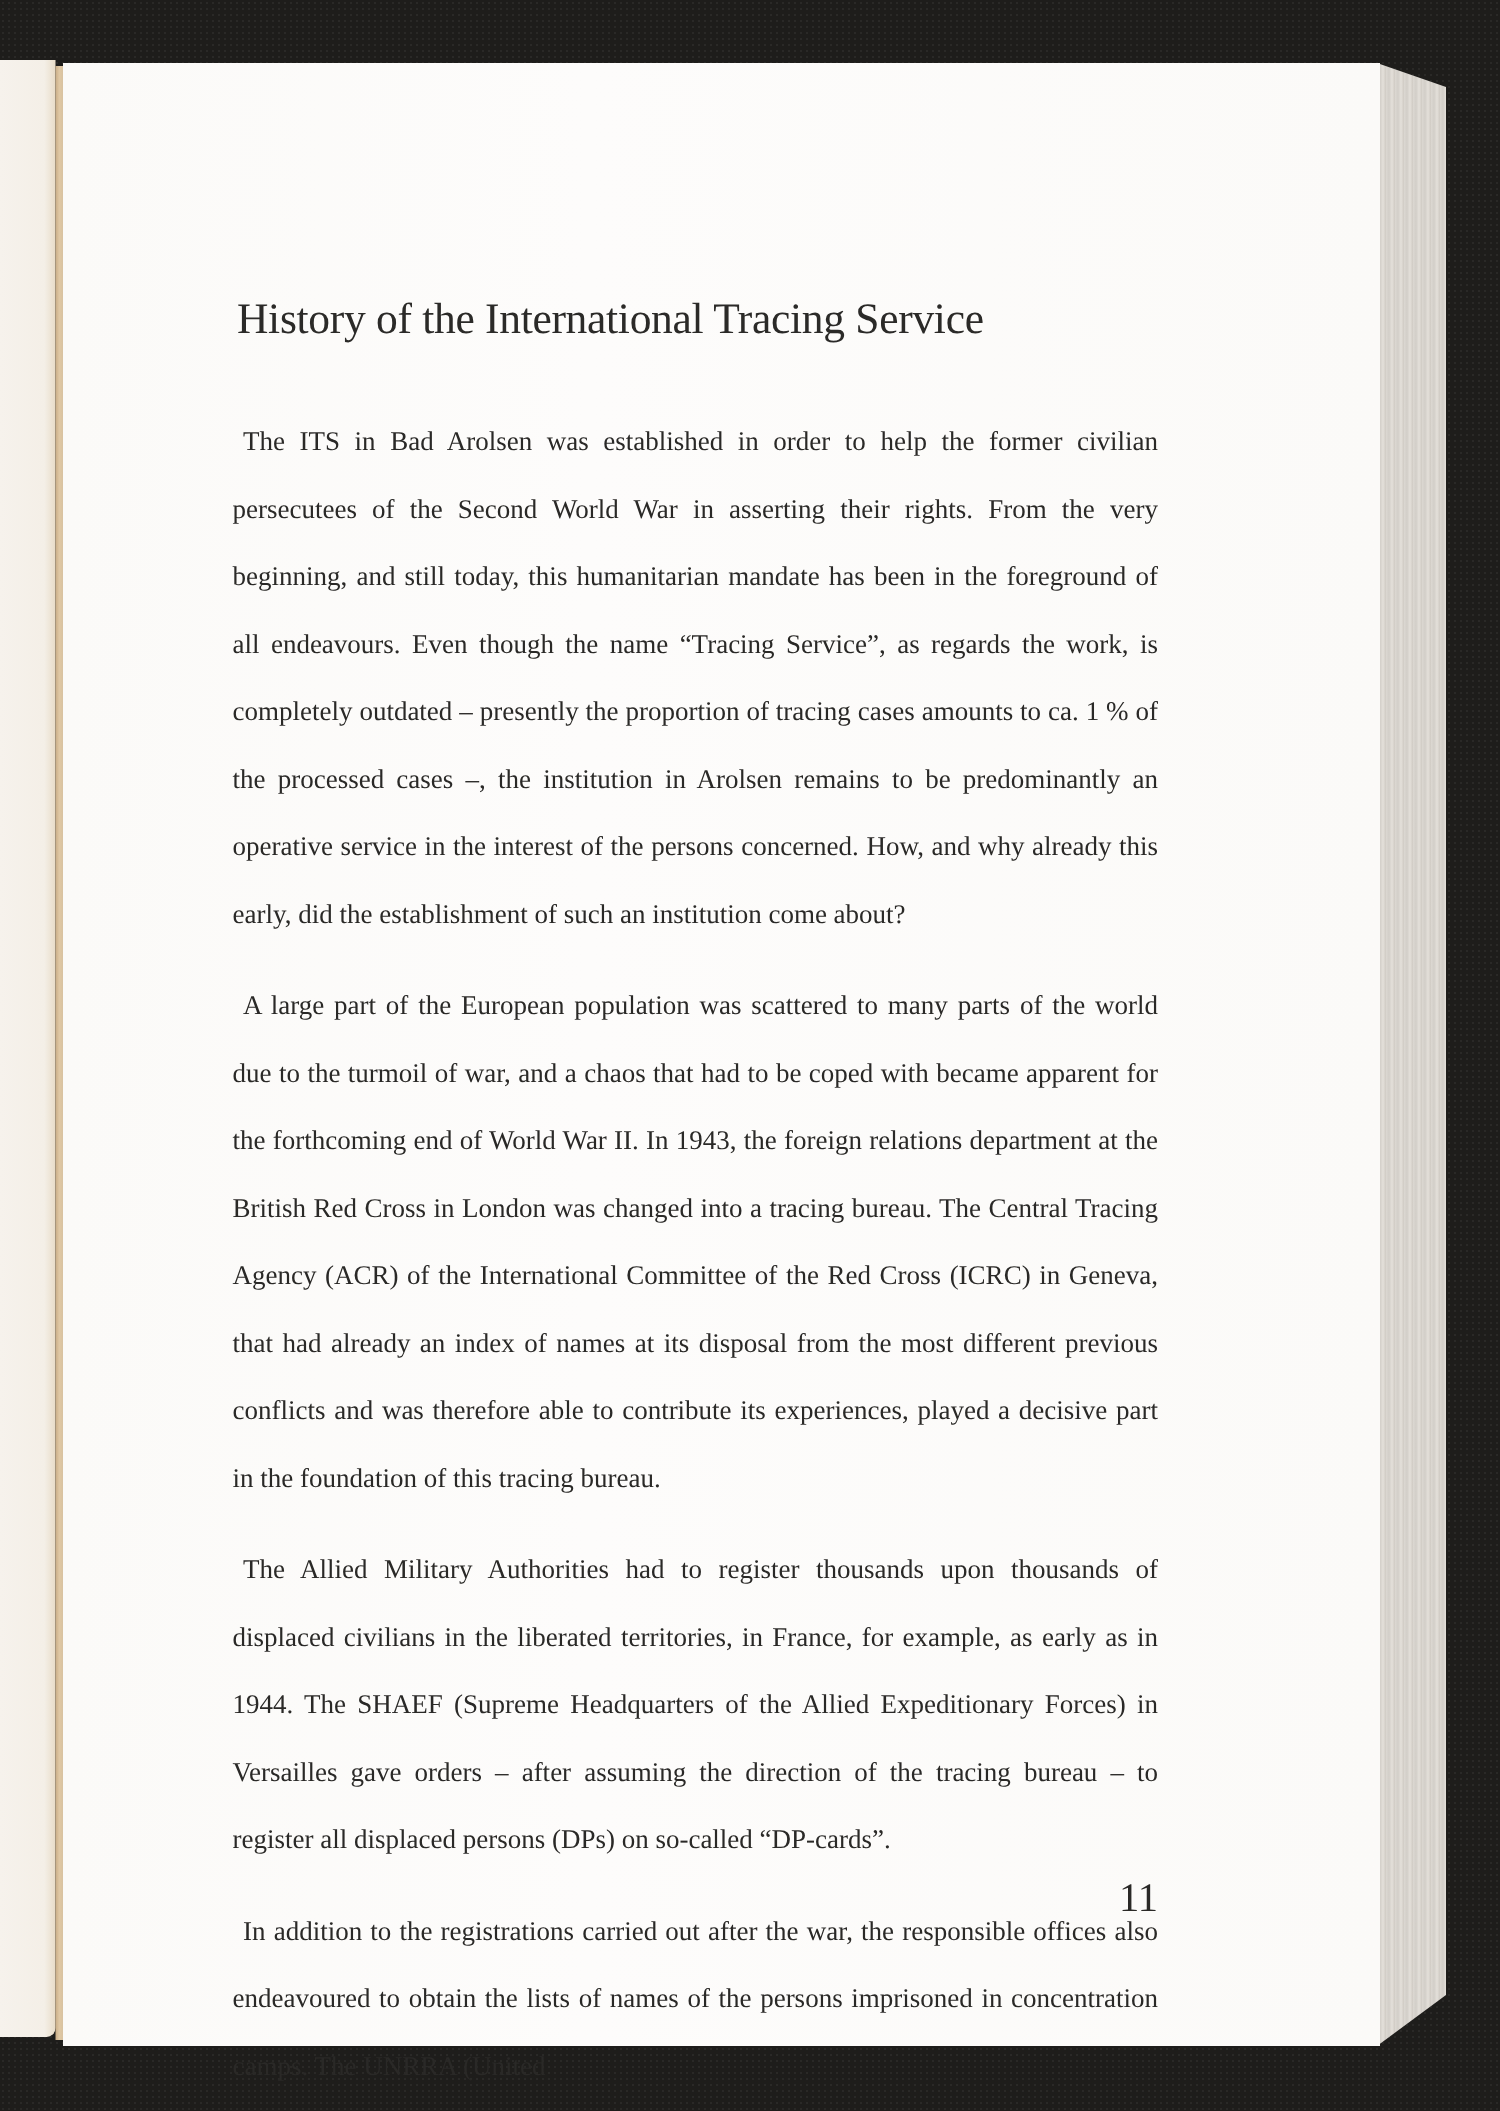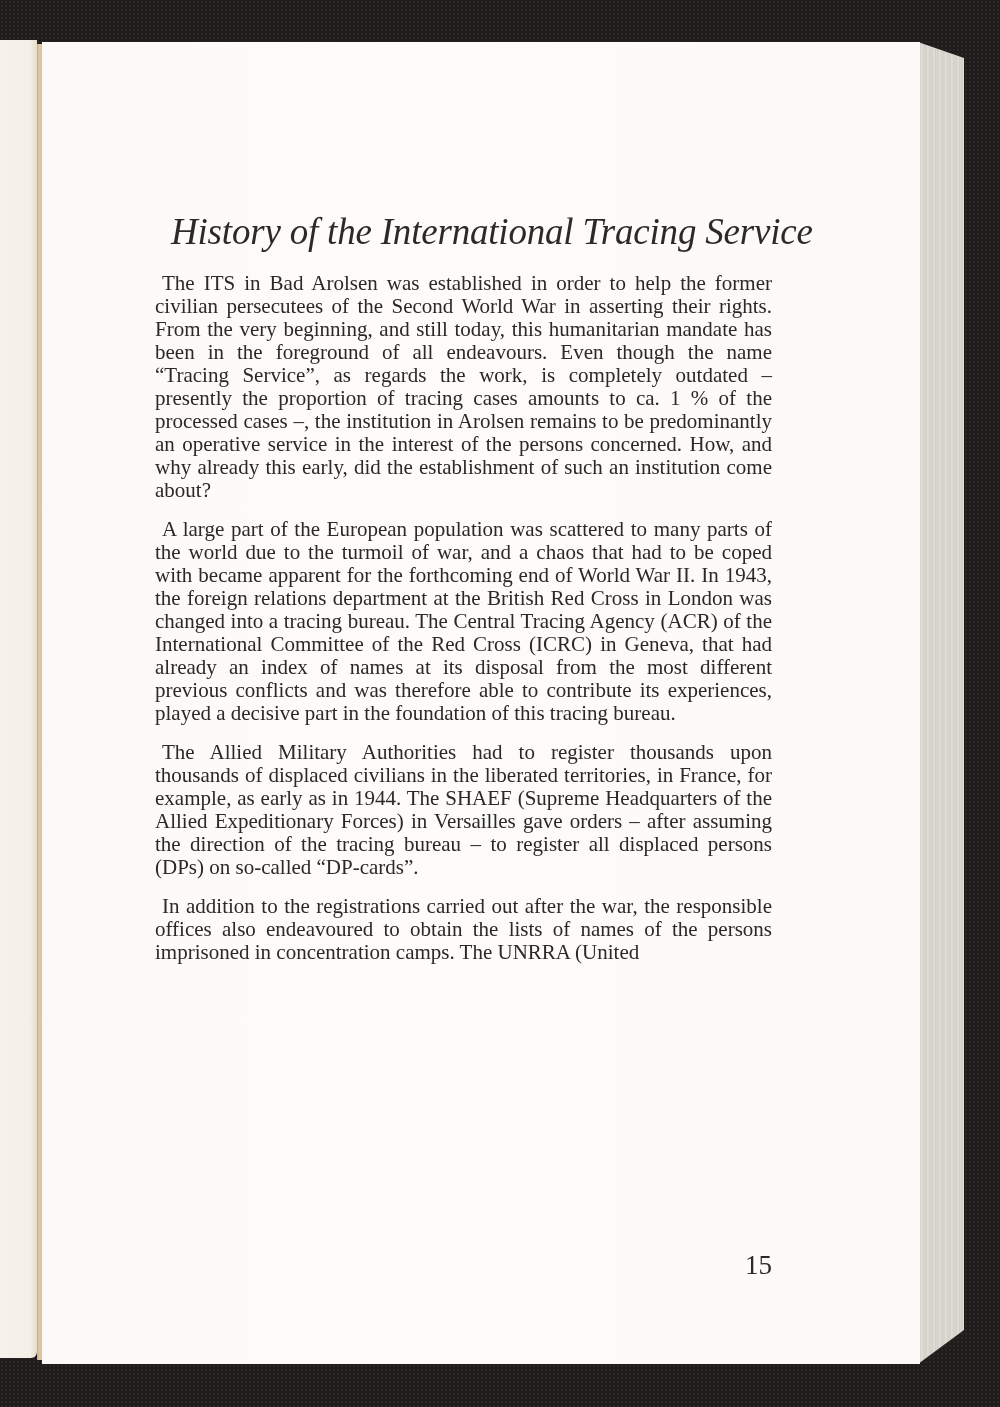--- a/index.html
+++ b/index.html
@@ -23,26 +23,26 @@
       position: absolute; left: 918px; top: 42px; width: 46px; height: 1322px;
       background: repeating-linear-gradient(to right, #dcd8d2 0px, #d2cec8 2px, #e4e0da 4px, #cfcac3 6px);
       clip-path: polygon(0 0, 100% 16px, 100% calc(100% - 34px), 0 100%);
     }
     .page {
       position: absolute; left: 42px; top: 42px; width: 878px; height: 1322px;
       background: linear-gradient(to right, #fbfaf8, #fdfcfb 40%, #fbfaf8);
     }
     .heading {
       position: absolute; left: 113px; top: 152px;
-      font-size: 37px; color: #2b2a28; font-weight: normal; margin: 16px;
-      letter-spacing: -0.2px; white-space: nowrap; font-style: italic;
+      font-size: 29px; color: #2b2a28; font-weight: normal; margin: 3px;
+      letter-spacing: -0.2px; white-space: nowrap;
     }
     .body-text {
       position: absolute; left: 113px; top: 230px; width: 617px;
-      font-size: 21px; line-height: 23px; color: #2a2927;
+      font-size: 18px; line-height: 45px; color: #2a2927;
       text-align: justify;
     }
     .body-text p { margin: 0; text-indent: 7px; }
     .body-text p + p { margin-top: 16px; }
     .page-number {
       position: absolute; left: 700px; top: 1208px; width: 30px; text-align: right;
       font-size: 27px; color: #2a2927;
     }
   </style>
 </head>
@@ -53,14 +53,14 @@
 <div class="page-edges"></div>
 
 <div class="page">
   <h1 class="heading">History of the International Tracing Service</h1>
   <div class="body-text">
     <p>The ITS in Bad Arolsen was established in order to help the former civilian persecutees of the Second World War in asserting their rights. From the very beginning, and still today, this humanitarian mandate has been in the foreground of all endeavours. Even though the name “Tracing Service”, as regards the work, is completely out­dated – presently the proportion of tracing cases amounts to ca. 1 % of the processed cases –, the institution in Arolsen remains to be predominantly an operative service in the interest of the persons concerned. How, and why already this early, did the establishment of such an institution come about?</p>
     <p>A large part of the European population was scattered to many parts of the world due to the turmoil of war, and a chaos that had to be coped with became apparent for the forthcoming end of World War II. In 1943, the foreign relations department at the British Red Cross in London was changed into a tracing bureau. The Central Tracing Agency (ACR) of the International Committee of the Red Cross (ICRC) in Geneva, that had already an index of names at its disposal from the most different previous conflicts and was therefore able to contribute its experiences, played a decisive part in the foundation of this tracing bureau.</p>
     <p>The Allied Military Authorities had to register thousands upon thousands of displaced civilians in the liberated territories, in France, for example, as early as in 1944. The SHAEF (Supreme Headquar­ters of the Allied Expeditionary Forces) in Versailles gave orders – after assuming the direction of the tracing bureau – to register all displaced persons (DPs) on so-called “DP-cards”.</p>
     <p>In addition to the registrations carried out after the war, the respon­sible offices also endeavoured to obtain the lists of names of the persons imprisoned in concentration camps. The UNRRA (United</p>
   </div>
-  <div class="page-number">15</div>
+  <div class="page-number">11</div>
 </div>
 
 </body></html>

